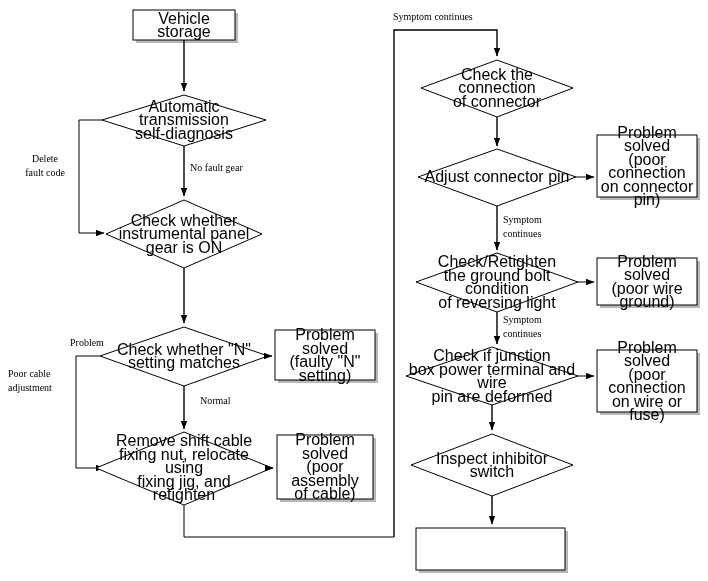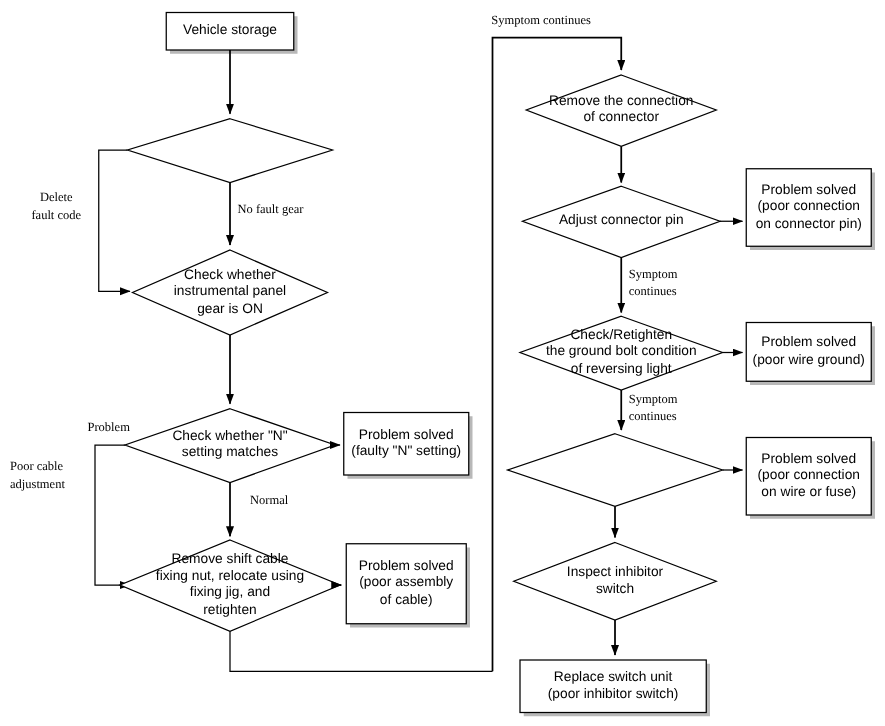--- a/index.html
+++ b/index.html
@@ -22,21 +22,21 @@
     width: 708px;
     height: 581px;
   }
   .node-text {
     position: absolute;
     display: flex;
     align-items: center;
     justify-content: center;
     text-align: center;
     font-family: "Liberation Sans", sans-serif;
-    font-size: 11px;
+    font-size: 16px;
     line-height: 13.5px;
     color: #000000;
     white-space: pre-line;
     pointer-events: none;
   }
   .edge-label {
     position: absolute;
     font-family: Liberation Serif, serif;
     font-size: 10px;
     line-height: 13.5px;
@@ -130,20 +130,22 @@
     <polygon points="492,434 573,465 492,496 411,465" fill="#ffffff" stroke="#000000" stroke-width="1"></polygon>
 
     <line x1="492" y1="496" x2="492" y2="524" stroke="#000000" stroke-width="1.4" marker-end="url(#arrow)"></line>
 
     <rect x="419" y="531" width="149" height="42" fill="#b8b8b8"></rect>
     <rect x="416" y="528" width="149" height="42" fill="#ffffff" stroke="#000000" stroke-width="1"></rect>
   </svg>
 
   <div class="node-text" style="left:133px; top:10px; width:102px; height:30px;">Vehicle storage</div>
 
+  <div class="node-text" style="left:104px; top:98px; width:160px; height:44px;">Automatic transmission
+self-diagnosis</div>
 
   <div class="node-text" style="left:108px; top:207px; width:152px; height:54px;">Check whether
 instrumental panel
 gear is ON</div>
 
   <div class="node-text" style="left:104px; top:335px; width:160px; height:42px;">Check whether "N"
 setting matches</div>
 
   <div class="node-text" style="left:275px; top:330px; width:100px; height:50px;">Problem solved
 (faulty "N" setting)</div>
@@ -162,46 +164,47 @@
 
   <div class="edge-label left" style="left:190px; top:161px; width:90px;">No fault gear</div>
 
   <div class="edge-label left" style="left:70px; top:336px; width:50px;">Problem</div>
 
   <div class="edge-label left" style="left:200px; top:394px; width:60px;">Normal</div>
 
   <div class="edge-label left" style="left:8px; top:367px; width:72px;">Poor cable
 adjustment</div>
 
-  <div class="node-text" style="left:423px; top:66px; width:148px; height:44px;">Remove the connection
+  <div class="node-text" style="left:423px; top:66px; width:148px; height:44px;">Check the connection
 of connector</div>
 
   <div class="node-text" style="left:420px; top:163px; width:154px; height:28px;">Adjust connector pin</div>
 
   <div class="node-text" style="left:411px; top:255px; width:172px; height:54px;">Check/Retighten
 the ground bolt condition
 of reversing light</div>
 
+  <div class="node-text" style="left:404px; top:349px; width:176px; height:54px;">Check if junction
+box power terminal and wire
+pin are deformed</div>
 
   <div class="node-text" style="left:413px; top:443px; width:158px; height:44px;">Inspect inhibitor
 switch</div>
 
   <div class="node-text" style="left:597px; top:135px; width:100px; height:62px;">Problem solved
 (poor connection
 on connector pin)</div>
 
   <div class="node-text" style="left:597px; top:258px; width:100px; height:47px;">Problem solved
 (poor wire ground)</div>
 
   <div class="node-text" style="left:597px; top:350px; width:100px; height:62px;">Problem solved
 (poor connection
 on wire or fuse)</div>
 
-  <div class="node-text" style="left:416px; top:528px; width:149px; height:42px;">Replace switch unit
-(poor inhibitor switch)</div>
 
   <div class="edge-label left" style="left:393px; top:10px; width:140px;">Symptom continues</div>
 
   <div class="edge-label left" style="left:503px; top:213px; width:70px;">Symptom
 continues</div>
 
   <div class="edge-label left" style="left:503px; top:313px; width:70px;">Symptom
 continues</div>
 
 </div>

